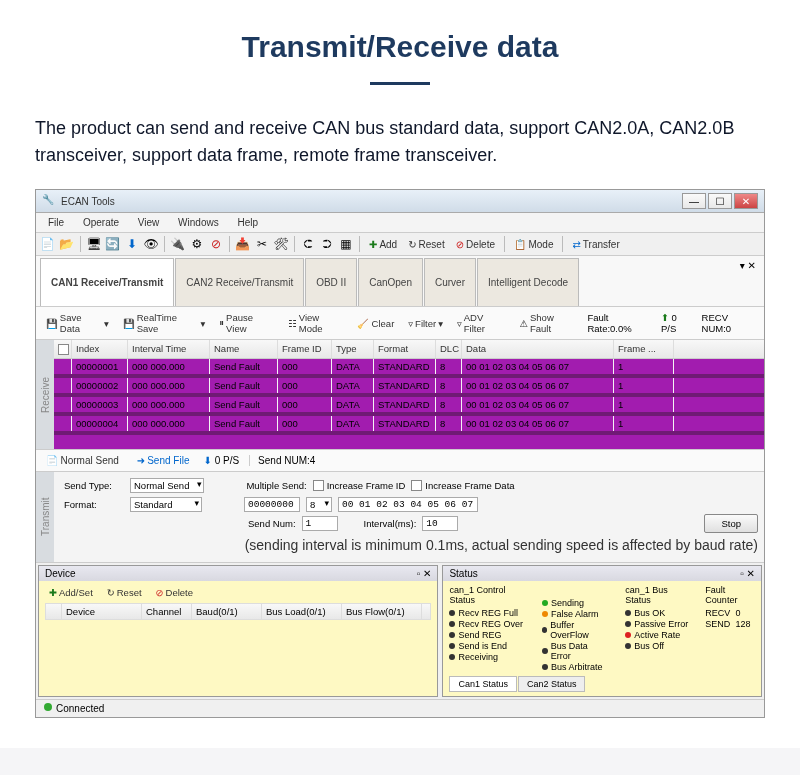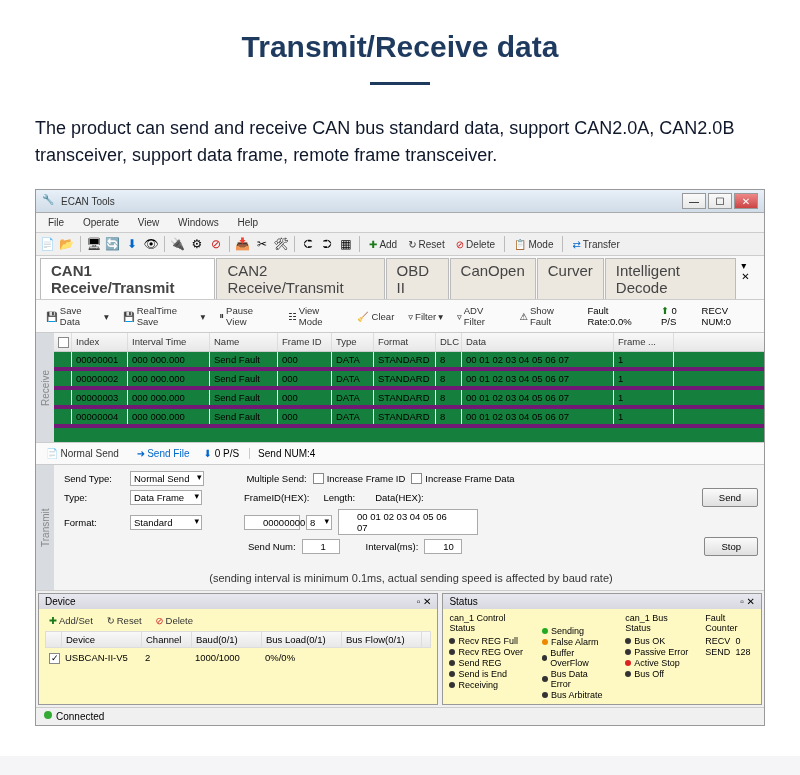--- a/index.html
+++ b/index.html
@@ -15,45 +15,45 @@
 .win-btns{margin-left:auto;display:flex;gap:2px}
 .win-btn{width:24px;height:16px;border:1px solid #999;background:linear-gradient(#fafafa,#e8e8e8);display:flex;align-items:center;justify-content:center;font-size:10px}
 .close-btn{background:linear-gradient(#e88,#c44);color:#fff}
 .menubar{background:#f4f4f4;padding:2px 4px;border-bottom:1px solid #ccc}
 .menu-item{display:inline-block;padding:2px 8px;color:#333}
 .toolbar{background:#f0f0f0;padding:3px 4px;border-bottom:1px solid #ccc;display:flex;align-items:center;gap:3px;flex-wrap:wrap}
 .tb-ico{width:16px;height:16px;display:inline-flex;align-items:center;justify-content:center;font-size:12px}
 .tb-sep{width:1px;height:16px;background:#bbb;margin:0 2px}
 .tb-btn{display:inline-flex;align-items:center;gap:2px;padding:2px 4px;color:#333}
 .tabs{background:#f8f8f8;padding:2px 4px 0;border-bottom:1px solid #ccc;display:flex;gap:1px}
-.tab{padding:3px 10px;background:#ece8e0;border:1px solid #bbb;border-bottom:none;font-size:15px;color:#444}
+.tab{padding:18px 10px;background:#ece8e0;border:1px solid #bbb;border-bottom:none;font-size:10px;color:#444}
 .tab.active{background:#fff;font-weight:bold}
 .tabs-right{margin-left:auto;padding:2px 4px}
 .subbar{background:#fafafa;padding:3px 6px;border-bottom:1px solid #ccc;display:flex;align-items:center;gap:6px;font-size:9.5px}
 .subbar-r{margin-left:auto;display:flex;gap:8px;align-items:center}
-.grid{background:#15803d;min-height:110px;border-bottom:1px solid #ccc;position:relative}
+.grid{background:#a21caf;min-height:110px;border-bottom:1px solid #ccc;position:relative}
 .side-label{position:absolute;left:0;top:0;bottom:0;width:18px;background:#d8dce0;display:flex;align-items:center;justify-content:center;writing-mode:vertical-rl;transform:rotate(180deg);color:#888;font-size:10px}
 .grid-inner{margin-left:18px}
 .ghead{display:flex;background:linear-gradient(#f8f8f8,#e8e8e8);border-bottom:1px solid #ccc}
 .gh{padding:3px 4px;border-right:1px solid #ddd;font-size:9.5px;color:#333}
 .grow{display:flex;border-bottom:4px solid #701a75;font-family:'Courier New',monospace;font-size:9.5px}
 .gc{padding:2px 4px;border-right:1px solid #f4f4f4}
 .c0{width:18px;text-align:center}
 .c1{width:56px}.c2{width:82px}.c3{width:68px}.c4{width:54px}.c5{width:42px}.c6{width:62px}.c7{width:26px}.c8{width:152px}.c9{width:60px}
 .sendbar{background:#fafafa;padding:3px 6px;border-bottom:1px solid #ccc;display:flex;align-items:center;gap:10px}
 .sendform{background:#f4f4f4;padding:6px;position:relative;min-height:90px}
 .side-label2{position:absolute;left:0;top:0;bottom:0;width:18px;background:#d8dce0;display:flex;align-items:center;justify-content:center;writing-mode:vertical-rl;transform:rotate(180deg);color:#888;font-size:10px}
 .form-inner{margin-left:22px;font-size:9.5px}
 .frow{display:flex;align-items:center;gap:6px;margin-bottom:4px}
 .flabel{width:60px;}
 .dropdown{border:1px solid #aaa;background:#fff;padding:1px 14px 1px 3px;position:relative;font-size:9.5px}
 .dropdown::after{content:'▾';position:absolute;right:2px;top:0;font-size:9px}
-.input{border:1px solid #aaa;background:#fff;padding:1px 18px;font-family:Liberation Sans, sans-serif;font-size:9.5px}
+.input{border:1px solid #aaa;background:#fff;padding:1px 3px;font-family:Liberation Mono, monospace;font-size:9.5px}
 .btn{border:1px solid #888;background:linear-gradient(#fafafa,#e0e0e0);padding:3px 16px;border-radius:2px}
-.note{text-align:center;color:#333;font-size:11px;margin-top:18px}
+.note{text-align:right;color:#333;font-size:14px;margin-top:6px}
 .bottom{display:flex;background:#f0f0f0;border-top:1px solid #ccc}
 .panel{border:1px solid #999;margin:2px;background:#fef9c3}
 .panel-l{flex:0 0 55%}
 .panel-r{flex:1}
 .panel-title{background:linear-gradient(#e8e8f0,#d8d8e0);padding:2px 6px;font-size:10px;display:flex;align-items:center}
 .pclose{margin-left:auto}
 .panel-body{padding:4px 6px;font-size:9.5px}
 .dev-actions{display:flex;gap:6px;margin-bottom:3px}
 .dev-table{font-size:9.5px}
 .dev-head{display:flex;background:linear-gradient(#f8f8f8,#e8e8e8);border:1px solid #ddd}
@@ -257,29 +257,20 @@
 <div class="form-inner">
 <div class="frow">
 <span class="flabel">Send Type:</span>
 <span class="dropdown">Normal Send</span>
 <span style="width:30px"></span>
 <span>Multiple Send:</span>
 <span><span class="chk"></span><span>Increase Frame ID</span></span>
 <span><span class="chk"></span><span>Increase Frame Data</span></span>
 </div>
 <div class="frow">
-<span class="flabel">Type:</span>
-<span class="dropdown" style="width:72px">Data Frame</span>
-<span style="width:30px"></span>
-<span>FrameID(HEX):</span>
-<span style="margin-left:8px">Length:</span>
-<span style="margin-left:14px">Data(HEX):</span>
-<span style="margin-left:auto"><span class="btn">Send</span></span>
-</div>
-<div class="frow">
 <span class="flabel">Format:</span>
 <span class="dropdown" style="width:72px">Standard</span>
 <span style="width:30px"></span>
 <span class="input" style="width:56px">00000000</span>
 <span class="dropdown" style="width:26px">8</span>
 <span class="input" style="width:140px">00 01 02 03 04 05 06 07</span>
 </div>
 <div class="frow">
 <span class="flabel"></span>
             <span style="width:76px"></span>
@@ -314,28 +305,20 @@
 </div>
 <div class="dev-table">
 <div class="dev-head">
 <span class="dev-h d0"></span>
 <span class="dev-h d1">Device</span>
 <span class="dev-h d2">Channel</span>
 <span class="dev-h d3">Baud(0/1)</span>
 <span class="dev-h d4">Bus Load(0/1)</span>
 <span class="dev-h d5">Bus Flow(0/1)</span>
 </div>
-<div class="dev-row">
-<span class="dev-c d0"><span class="chk checked"></span></span>
-<span class="dev-c d1">USBCAN-II-V5</span>
-<span class="dev-c d2">2</span>
-<span class="dev-c d3">1000/1000</span>
-<span class="dev-c d4">0%/0%</span>
-<span class="dev-c d5"></span>
-</div>
 </div>
 </div>
 </div>
 <div class="panel panel-r">
 <div class="panel-title">
             <span>Status</span>
             <span class="pclose">▫ ✕</span>
           </div>
 <div class="panel-body">
 <div class="status-cols">
@@ -390,33 +373,37 @@
 <div class="bullet">
                   <span class="dot"></span>
                   <span>Bus OK</span>
                 </div>
 <div class="bullet">
                   <span class="dot"></span>
                   <span>Passive Error</span>
                 </div>
 <div class="bullet">
                   <span class="dot r"></span>
-                  <span>Active Stop</span>
+                  <span>Active Rate</span>
                 </div>
 <div class="bullet">
                   <span class="dot"></span>
                   <span>Bus Off</span>
                 </div>
 </div>
 <div class="status-col">
 <div class="status-head">Fault Counter</div>
 <div><span>RECV</span>&nbsp;&nbsp;<span>0</span></div>
 <div><span>SEND</span>&nbsp;&nbsp;<span>128</span></div>
 </div>
 </div>
+<div class="status-tabs">
+<span class="stab active">Can1 Status</span>
+<span class="stab">Can2 Status</span>
+</div>
 </div>
 </div>
 </div>
 
 <div class="footer">
 <span class="conn-dot"></span>
 <span>Connected</span>
 </div>
 
 </div>

